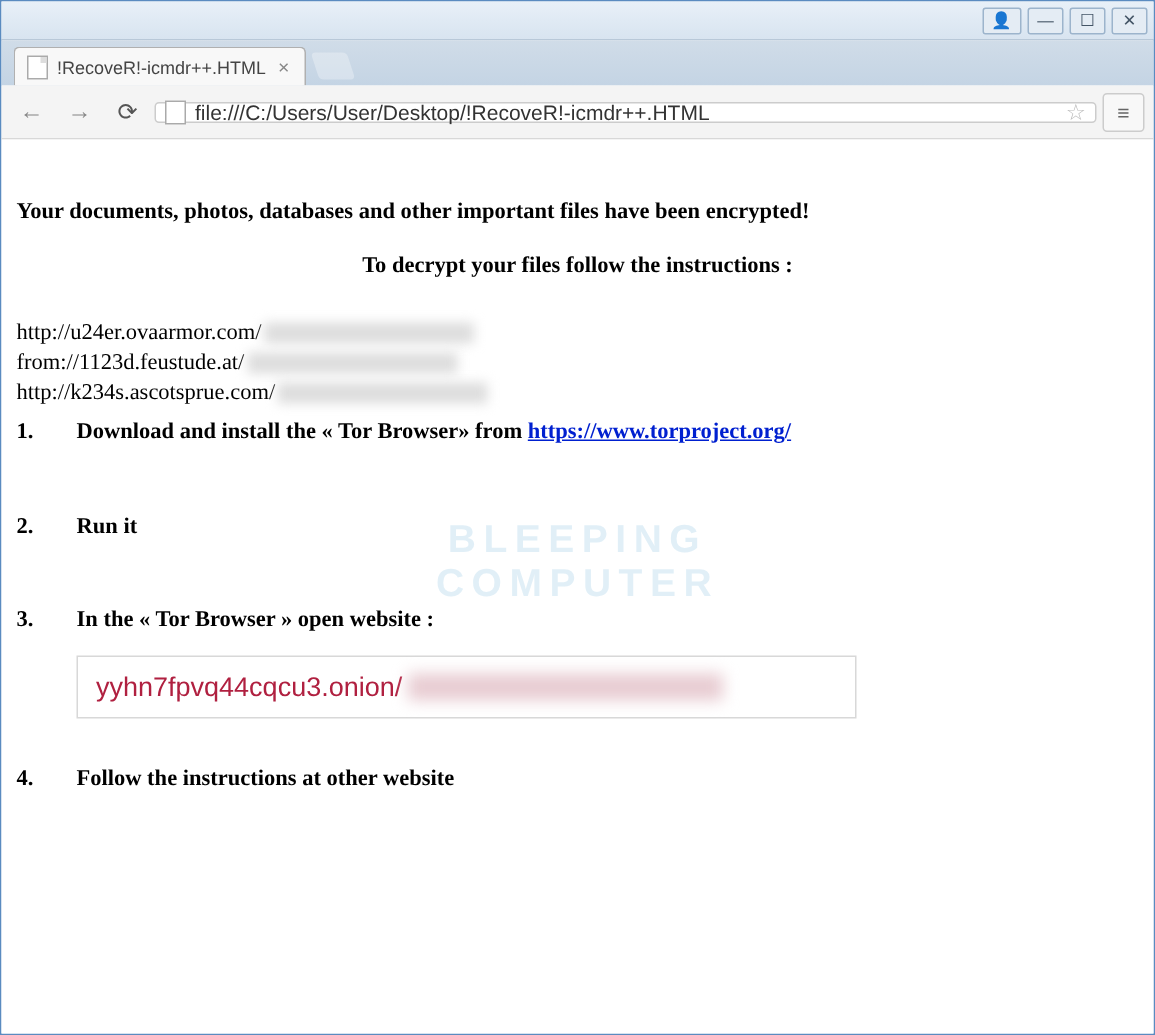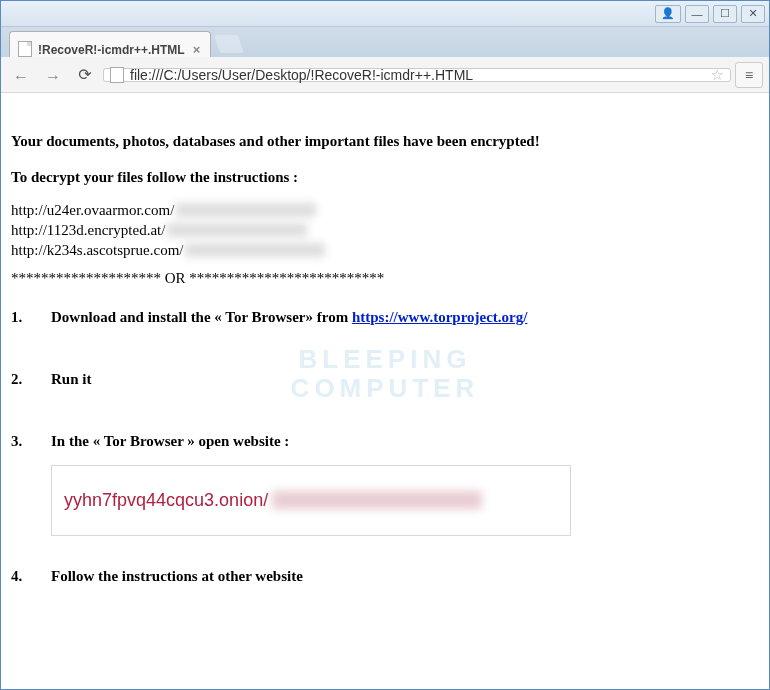--- a/index.html
+++ b/index.html
@@ -50,25 +50,24 @@
       padding-left: 8px;
     }
     .tab {
       height: 26px;
       background: #f8f8f8;
       border: 1px solid #b0b0b0;
       border-bottom: none;
       border-top-left-radius: 4px;
       border-top-right-radius: 4px;
       display: flex;
-      align-items: flex-end;
+      align-items: center;
       padding: 0 8px;
       gap: 6px;
       min-width: 180px;
-      font-weight: bold;
     }
     .tab-favicon {
       width: 14px;
       height: 16px;
       border: 1px solid #aaa;
       background: #fff;
       position: relative;
     }
     .tab-favicon::after {
       content: '';
@@ -169,21 +168,21 @@
       background: #fff;
       padding: 38px 10px 10px 10px;
       font-family: "Times New Roman", serif;
       font-size: 15px;
       color: #000;
       line-height: 1.35;
       position: relative;
       overflow: hidden;
     }
     .heading1 { font-weight: bold; margin-bottom: 16px; }
-    .heading2 { font-weight: bold; margin-bottom: 12px; }
+    .heading2 { font-weight: bold; margin-bottom: 24px; text-align: center; }
     .url-list { margin-bottom: 6px; }
     .url-row { display: flex; align-items: center; gap: 0; }
     .blur-box {
       display: inline-block;
       width: 140px;
       height: 14px;
       background: #ddd;
       filter: blur(4px);
       margin-left: 2px;
     }
@@ -196,21 +195,21 @@
     }
     .step.step3 { margin-bottom: 14px; }
     .step.step4 { margin-bottom: 0; }
     .step-num { width: 40px; flex-shrink: 0; }
     .step-text { flex: 1; }
     .tor-link { color: #0020d0; text-decoration: underline; }
     .onion-box {
       margin-left: 40px;
       margin-bottom: 30px;
       border: 1px solid #d8d8d8;
-      padding: 22px 12px;
+      padding: 8px 12px;
       width: 520px;
       display: flex;
       align-items: center;
       font-family: Arial, sans-serif;
       font-size: 18px;
       color: #b02040;
       font-weight: normal;
     }
     .onion-blur {
       display: inline-block;
@@ -277,30 +276,29 @@
 
     <div class="heading1">Your documents, photos, databases and other important files have been encrypted!</div>
     <div class="heading2">To decrypt your files follow the instructions :</div>
 
     <div class="url-list">
       <div class="url-row">
         <span>http://u24er.ovaarmor.com/</span>
           <span class="blur-box"></span>
       </div>
       <div class="url-row">
-        <span>http://1123d.encrypted.at/</span>
+        <span>from://1123d.feustude.at/</span>
           <span class="blur-box"></span>
       </div>
       <div class="url-row">
         <span>http://k234s.ascotsprue.com/</span>
           <span class="blur-box"></span>
       </div>
     </div>
 
-    <div class="divider-row">******************** OR **************************</div>
 
     <div class="steps">
       <div class="step">
         <span class="step-num">1.</span>
         <span class="step-text">
           <span>Download and install the « Tor Browser» from </span><a class="tor-link">https://www.torproject.org/</a>
         </span>
       </div>
       <div class="step">
         <span class="step-num">2.</span>

